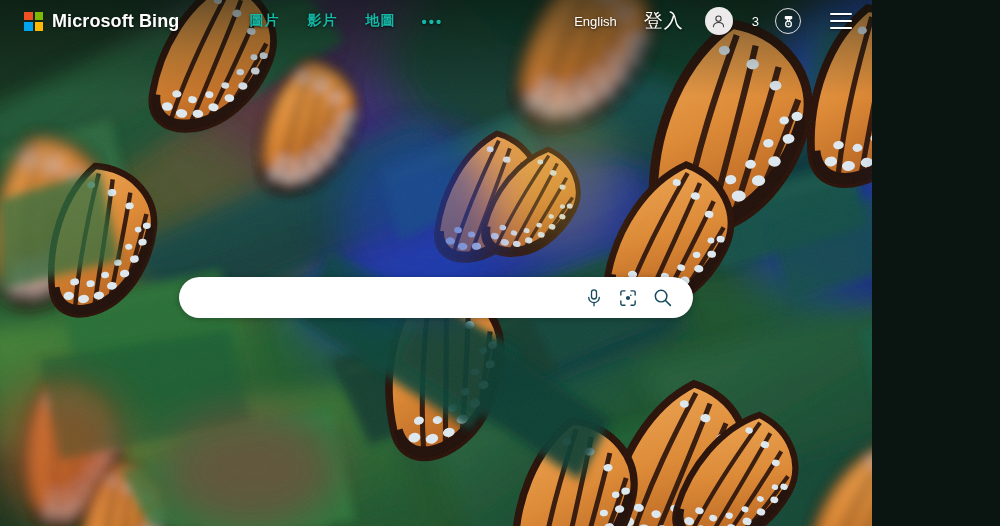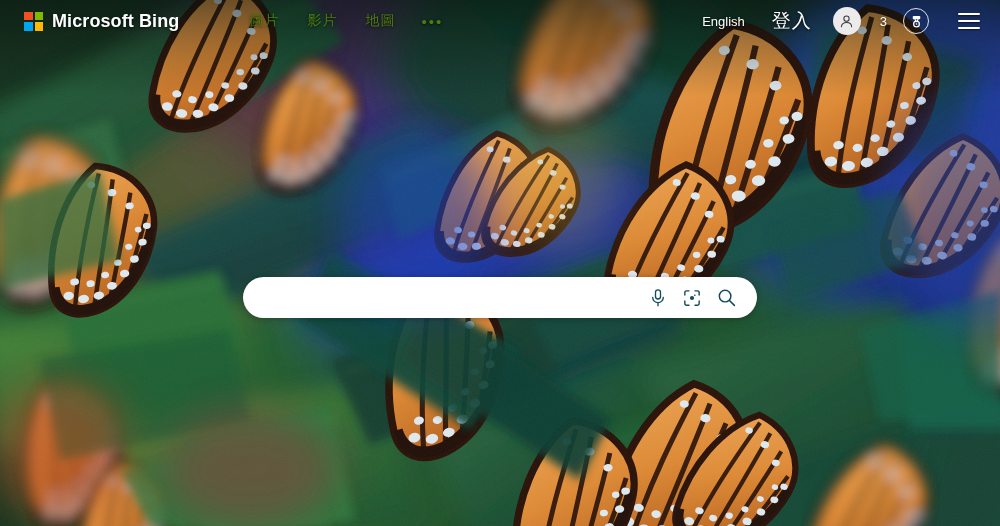--- a/index.html
+++ b/index.html
@@ -7,21 +7,21 @@
   html, body {
     width:1000px; height:526px;
     overflow:hidden;
     font-family:"Liberation Sans", sans-serif;
     background:#0a1410;
   }
 
   
   #page {
     position:relative;
-    width:1000px; height:526px;
+    width:872px; height:526px;
     overflow:hidden;
     padding-left:36px;
   }
   #bg-scene {
     position:absolute; inset:0;
     background:#16301f;
     overflow:hidden;
   }
   #bg-scene svg { display:block; width:1000px; height:526px; }
 
@@ -44,24 +44,25 @@
     grid-template-columns:1fr 1fr; grid-template-rows:1fr 1fr; gap:2px; }
   #ms-logo i { display:block; }
   #brand-text {
     color:#ffffff; font-size:18px; font-weight:600; letter-spacing:.1px;
     text-shadow:0 1px 3px rgba(0,0,0,.65);
     white-space:nowrap;
   }
 
   #nav { display:flex; align-items:center; margin-left:56px; gap:0; }
   .nav-item {
-    color:#4d7c0f; font-size:14px; text-decoration:none;
+    color:#14b8a6; font-size:14px; text-decoration:none;
     padding:5px 14px; border-radius:4px; white-space:nowrap;
     text-shadow:0 1px 3px rgba(0,0,0,.7);
     letter-spacing:1px;
+    font-weight:bold;
   }
   .nav-item.more { letter-spacing:2px; font-size:15px; padding:5px 12px; }
 
   #header-right {
     margin-left:auto; display:flex; align-items:center; gap:9px;
   }
   .hr-text {
     color:#ffffff; font-size:13px; text-decoration:none;
     padding:6px 10px; border-radius:4px; white-space:nowrap;
     text-shadow:0 1px 3px rgba(0,0,0,.7);

